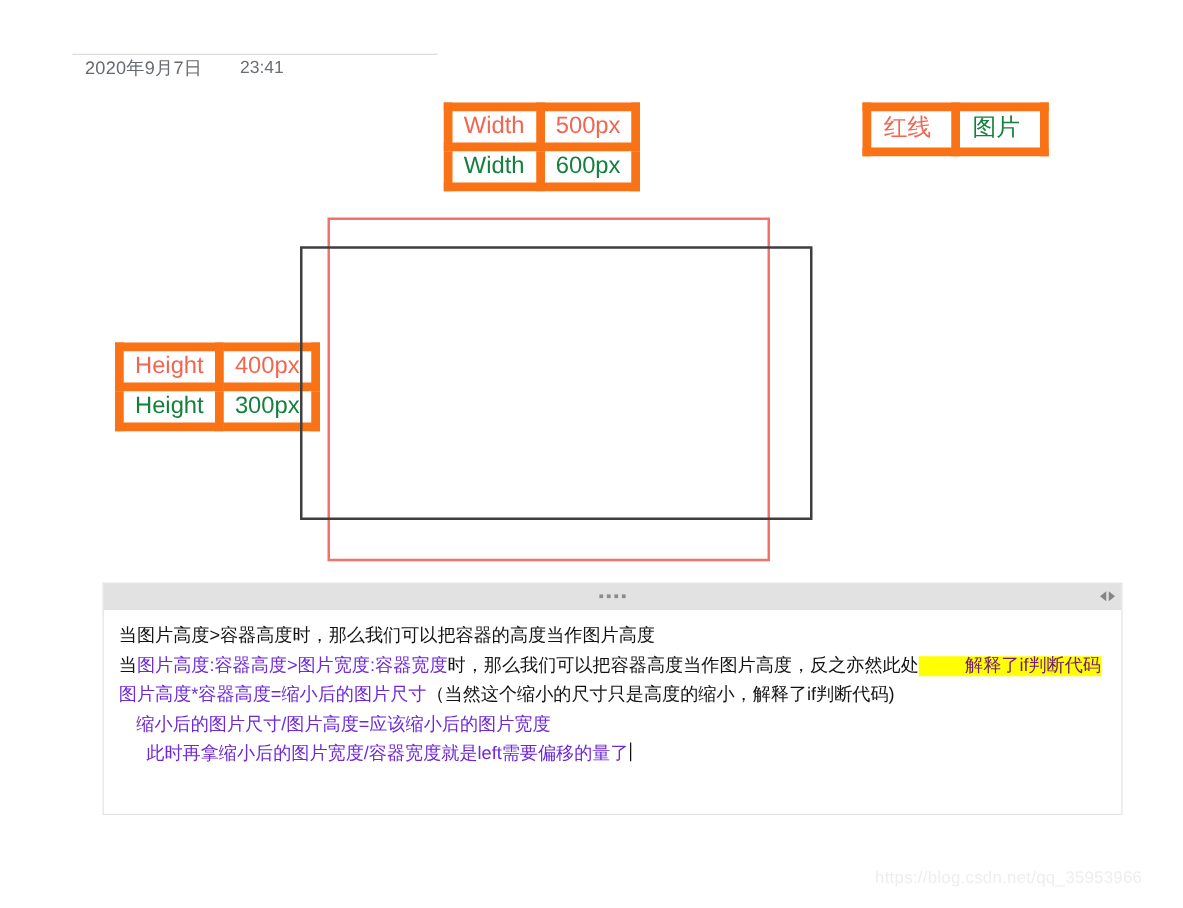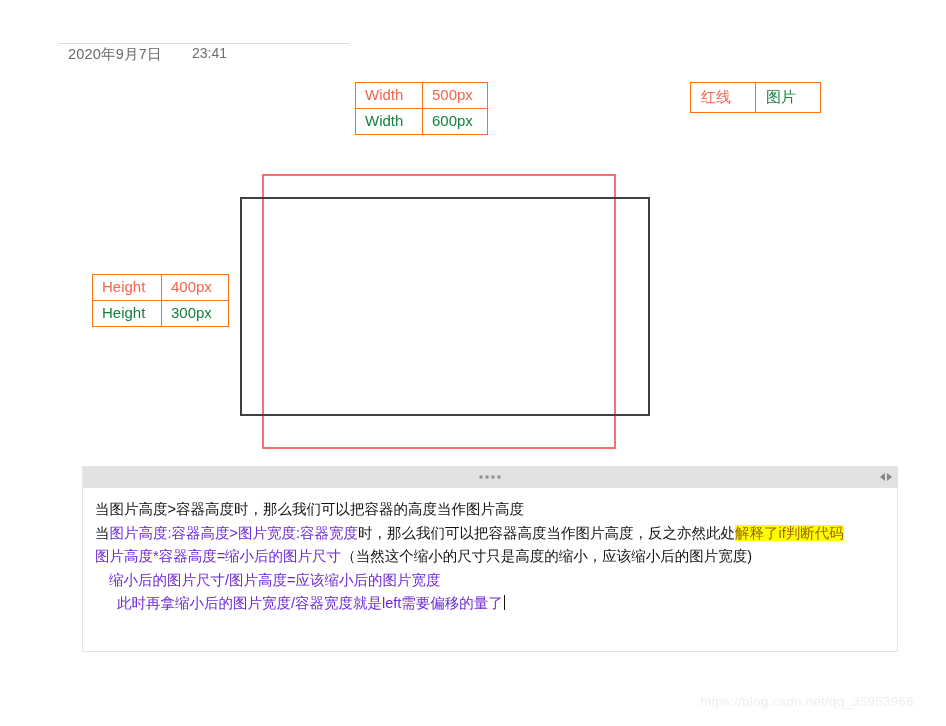--- a/index.html
+++ b/index.html
@@ -49,22 +49,22 @@
     white-space: nowrap;
   }
 
   
   .mini-table {
     position: absolute;
     border-collapse: collapse;
     background: #ffffff;
   }
   .mini-table td {
-    border: 1px solid #f97316;
-    font-size: 15px;
+    border: 7px solid #f97316;
+    font-size: 19px;
     padding: 3px 9px 4px 9px;
     line-height: 18px;
     white-space: nowrap;
     color: #1a1a1a;
   }
   .mini-table td.red {
     color: #f2654f;
   }
   .mini-table td.black {
     color: #15803d;
@@ -161,21 +161,22 @@
   .note-line {
     white-space: nowrap;
     margin: 0;
   }
   .note-line.indent-1 { padding-left: 14px; }
   .note-line.indent-2 { padding-left: 22px; }
   .red-text   { color: #6d28d9; }
   .black-text { color: #121212; }
   .hl {
     background: #ffff00;
-    color: #a16207;
+    color: #701a75;
+    padding-left: 37px;
   }
   .caret {
     display: inline-block;
     width: 1px;
     height: 15px;
     background: #111111;
     vertical-align: -2px;
     margin-left: 1px;
   }
 
@@ -251,21 +252,21 @@
       </span>
     </div>
     <div id="note-body">
       <div class="note-line">
         <span class="black-text">当图片高度&gt;容器高度时，那么我们可以把容器的高度当作图片高度</span>
       </div>
       <div class="note-line">
         <span class="black-text">当</span><span class="red-text">图片高度:容器高度&gt;图片宽度:容器宽度</span><span class="black-text">时，那么我们可以把容器高度当作图片高度，反之亦然此处</span><span class="hl">解释了if判断代码</span>
       </div>
       <div class="note-line">
-        <span class="red-text">图片高度*容器高度=缩小后的图片尺寸</span><span class="black-text">（当然这个缩小的尺寸只是高度的缩小，应该缩小后的图片宽度)</span>
+        <span class="red-text">图片高度*容器高度=缩小后的图片尺寸</span><span class="black-text">（当然这个缩小的尺寸只是高度的缩小，解释了if判断代码)</span>
       </div>
       <div class="note-line indent-1">
         <span class="red-text">缩小后的图片尺寸/图片高度=应该缩小后的图片宽度</span>
       </div>
       <div class="note-line indent-2">
         <span class="red-text">此时再拿缩小后的图片宽度/容器宽度就是left需要偏移的量了</span><span class="caret"></span>
       </div>
     </div>
   </div>
 

